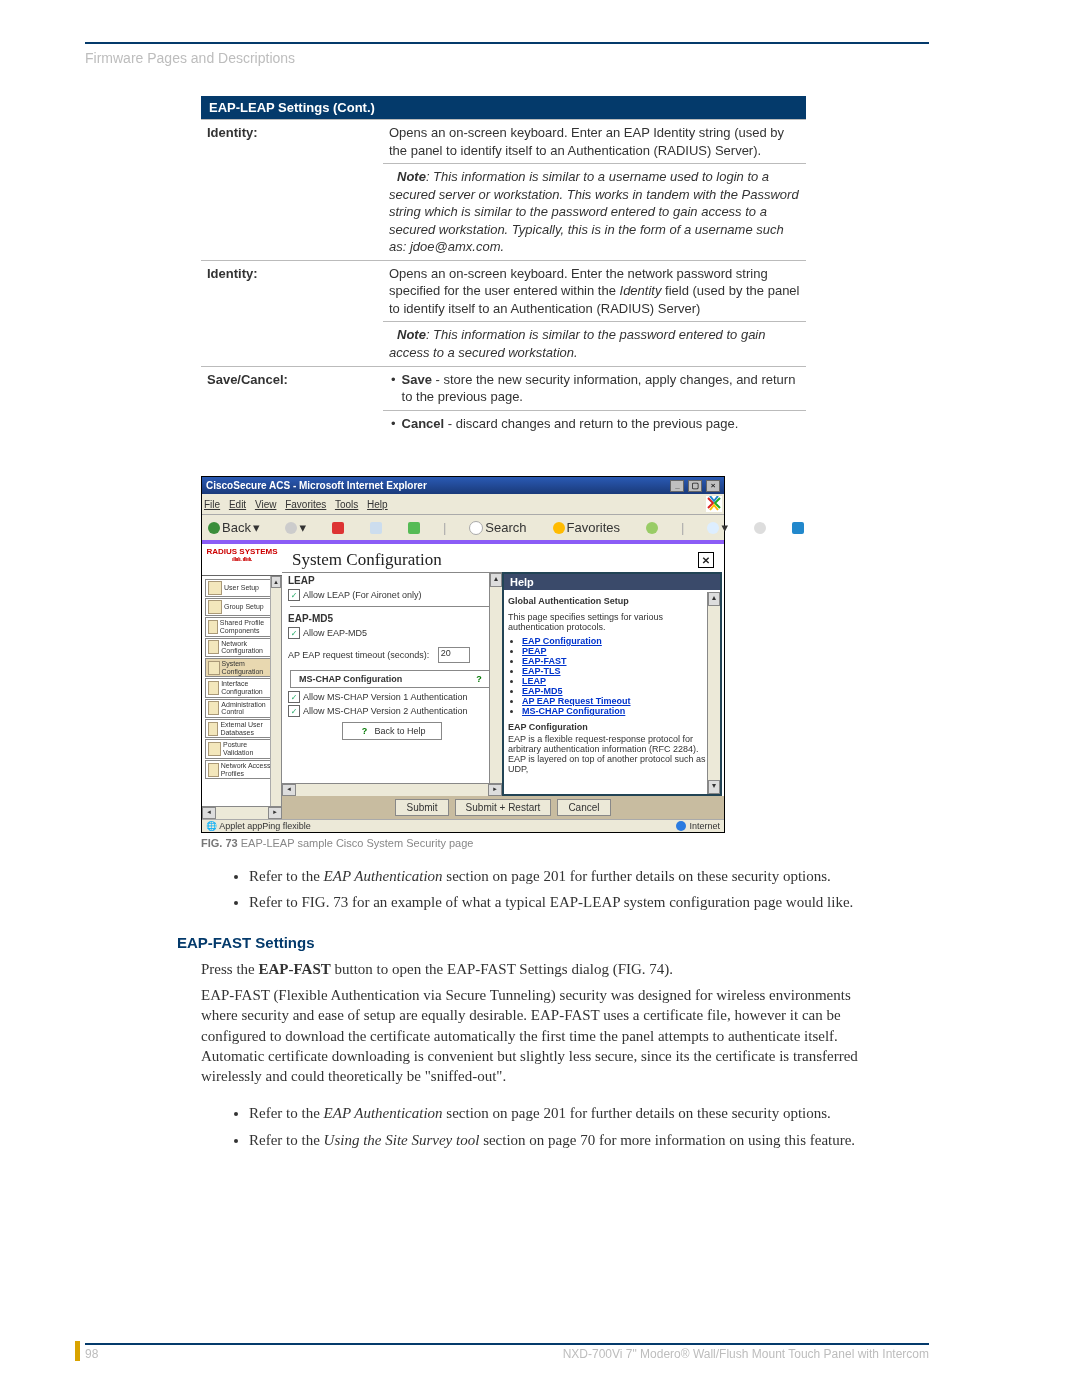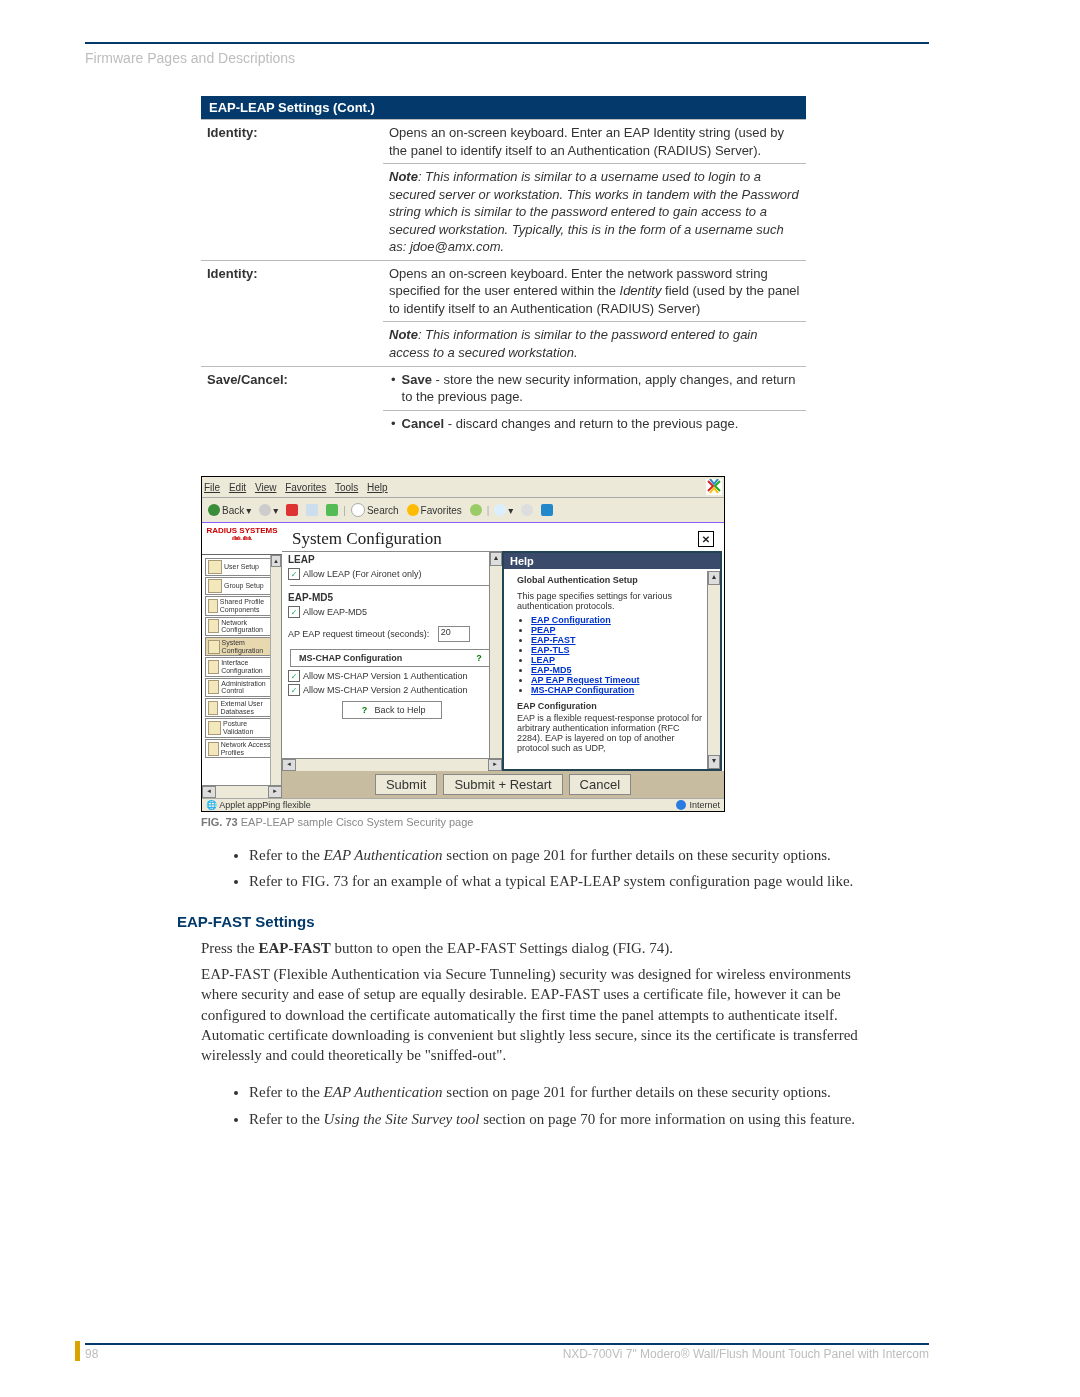--- a/index.html
+++ b/index.html
@@ -52,20 +52,21 @@
   table.params td.label {
     width: 170px;
     font-weight: bold;
   }
   table.params .note {
     font-style: italic;
   }
   table.params .note b {
     font-weight: bold;
     font-style: italic;
+    margin-left: 8px;
   }
   table.params .bullet {
     display: flex;
   }
   table.params .bullet .dot {
     padding: 0 6px 0 2px;
   }
   
   .shot-wrap {
     margin: 40px 0 0 116px;
@@ -114,25 +115,25 @@
   }
   .menus span:first-letter { text-decoration: underline; }
   .ie-logo {
     width: 16px; height: 16px;
     display: inline-block;
   }
   .ie-logo svg { width:16px; height:16px; }
   .toolbar {
     background: #ece9d8;
     padding: 3px;
-    border-bottom: 1px solid #8b5cf6;
+    border-bottom: 4px solid #8b5cf6;
     display: flex;
     align-items: center;
-    gap: 2px;
-    font-size: 10px;
+    gap: 20px;
+    font-size: 13px;
   }
   .tb-btn {
     display: inline-flex;
     align-items: center;
     gap: 2px;
     padding: 1px 2px;
     border: 1px solid transparent;
     color: #333;
   }
   .tb-icon {
@@ -272,30 +273,30 @@
   }
   .hscroll .htrack { flex:1;background:#ece9d8; }
   .vscroll {
     position:absolute;right:0;top:0;bottom:12px;width:12px;background:#ece9d8;border-left:1px solid #888;
   }
   .vscroll .arrow { height:12px;background:#ddd;border:1px solid #888;font-size:8px;text-align:center; }
   .help-title {
     background:#3a4a6a;color:#fff;font-weight:bold;font-size:11px;
     padding:2px 6px;
   }
-  .help-body { padding: 6px 13px; font-size:9px; }
+  .help-body { padding: 6px 4px; font-size:9px; }
   .help-body a { color:#0033cc; text-decoration:underline; font-weight:bold; }
   .help-body ul { margin:4px 0; padding-left:14px; }
   .help-body ul li { margin:0; }
   .help-sub { font-size:9px;font-weight:bold;margin:6px 0 2px; }
   .btn-row {
     background:#c8bca0;padding:3px;display:flex;gap:6px;justify-content:center;
   }
   .btn {
-    background:#ece9d8;border:1px solid #888;padding:2px 10px;font-size:13px;
+    background:#ece9d8;border:1px solid #888;padding:2px 10px;font-size:10px;
   }
   .statusbar {
     background:#ece9d8;border-top:1px solid #aaa;
     display:flex;justify-content:space-between;align-items:center;
     font-size:9px;padding:1px 4px;
   }
   .status-right { display:flex;align-items:center;gap:3px; }
   .globe {
     width:10px;height:10px;border-radius:50%;background:#2a7be0;display:inline-block;
   }
@@ -392,20 +393,28 @@
               <span class="dot">•</span>
               <span><b>Cancel</b><span> - discard changes and return to the previous page.</span></span>
             </div>
       </td>
     </tr>
   </tbody>
     </table>
 
   <div class="shot-wrap">
     <div class="ie-window">
+      <div class="titlebar">
+        <span>CiscoSecure ACS - Microsoft Internet Explorer</span>
+        <span class="win-btns">
+          <span>_</span>
+          <span>▢</span>
+          <span>×</span>
+        </span>
+      </div>
       <div class="menubar">
         <span class="menus">
           <span>File</span>
           <span>Edit</span>
           <span>View</span>
           <span>Favorites</span>
           <span>Tools</span>
           <span>Help</span>
         </span>
         <span class="ie-logo">

